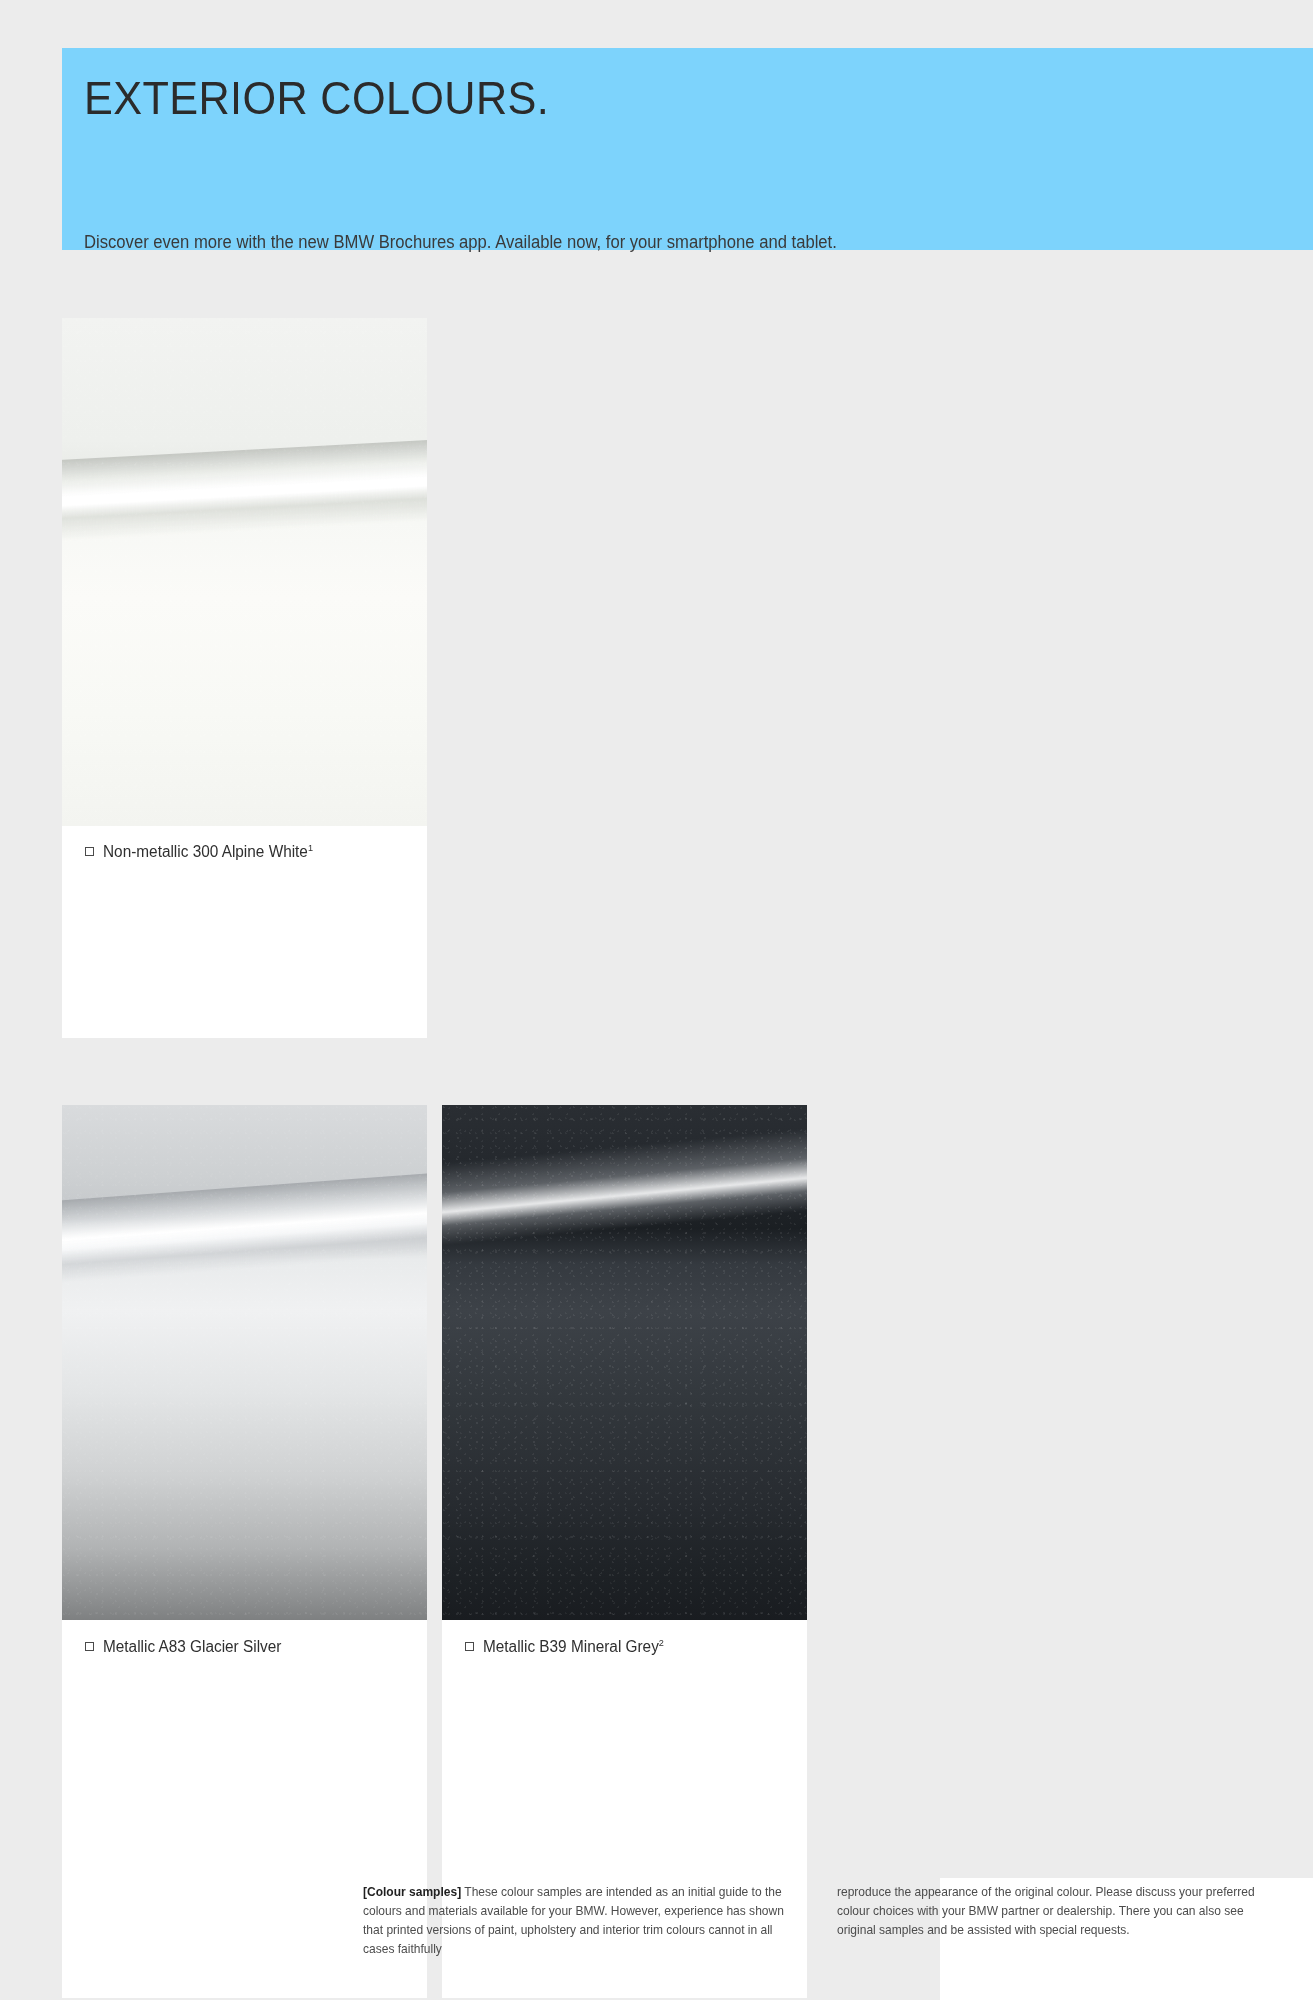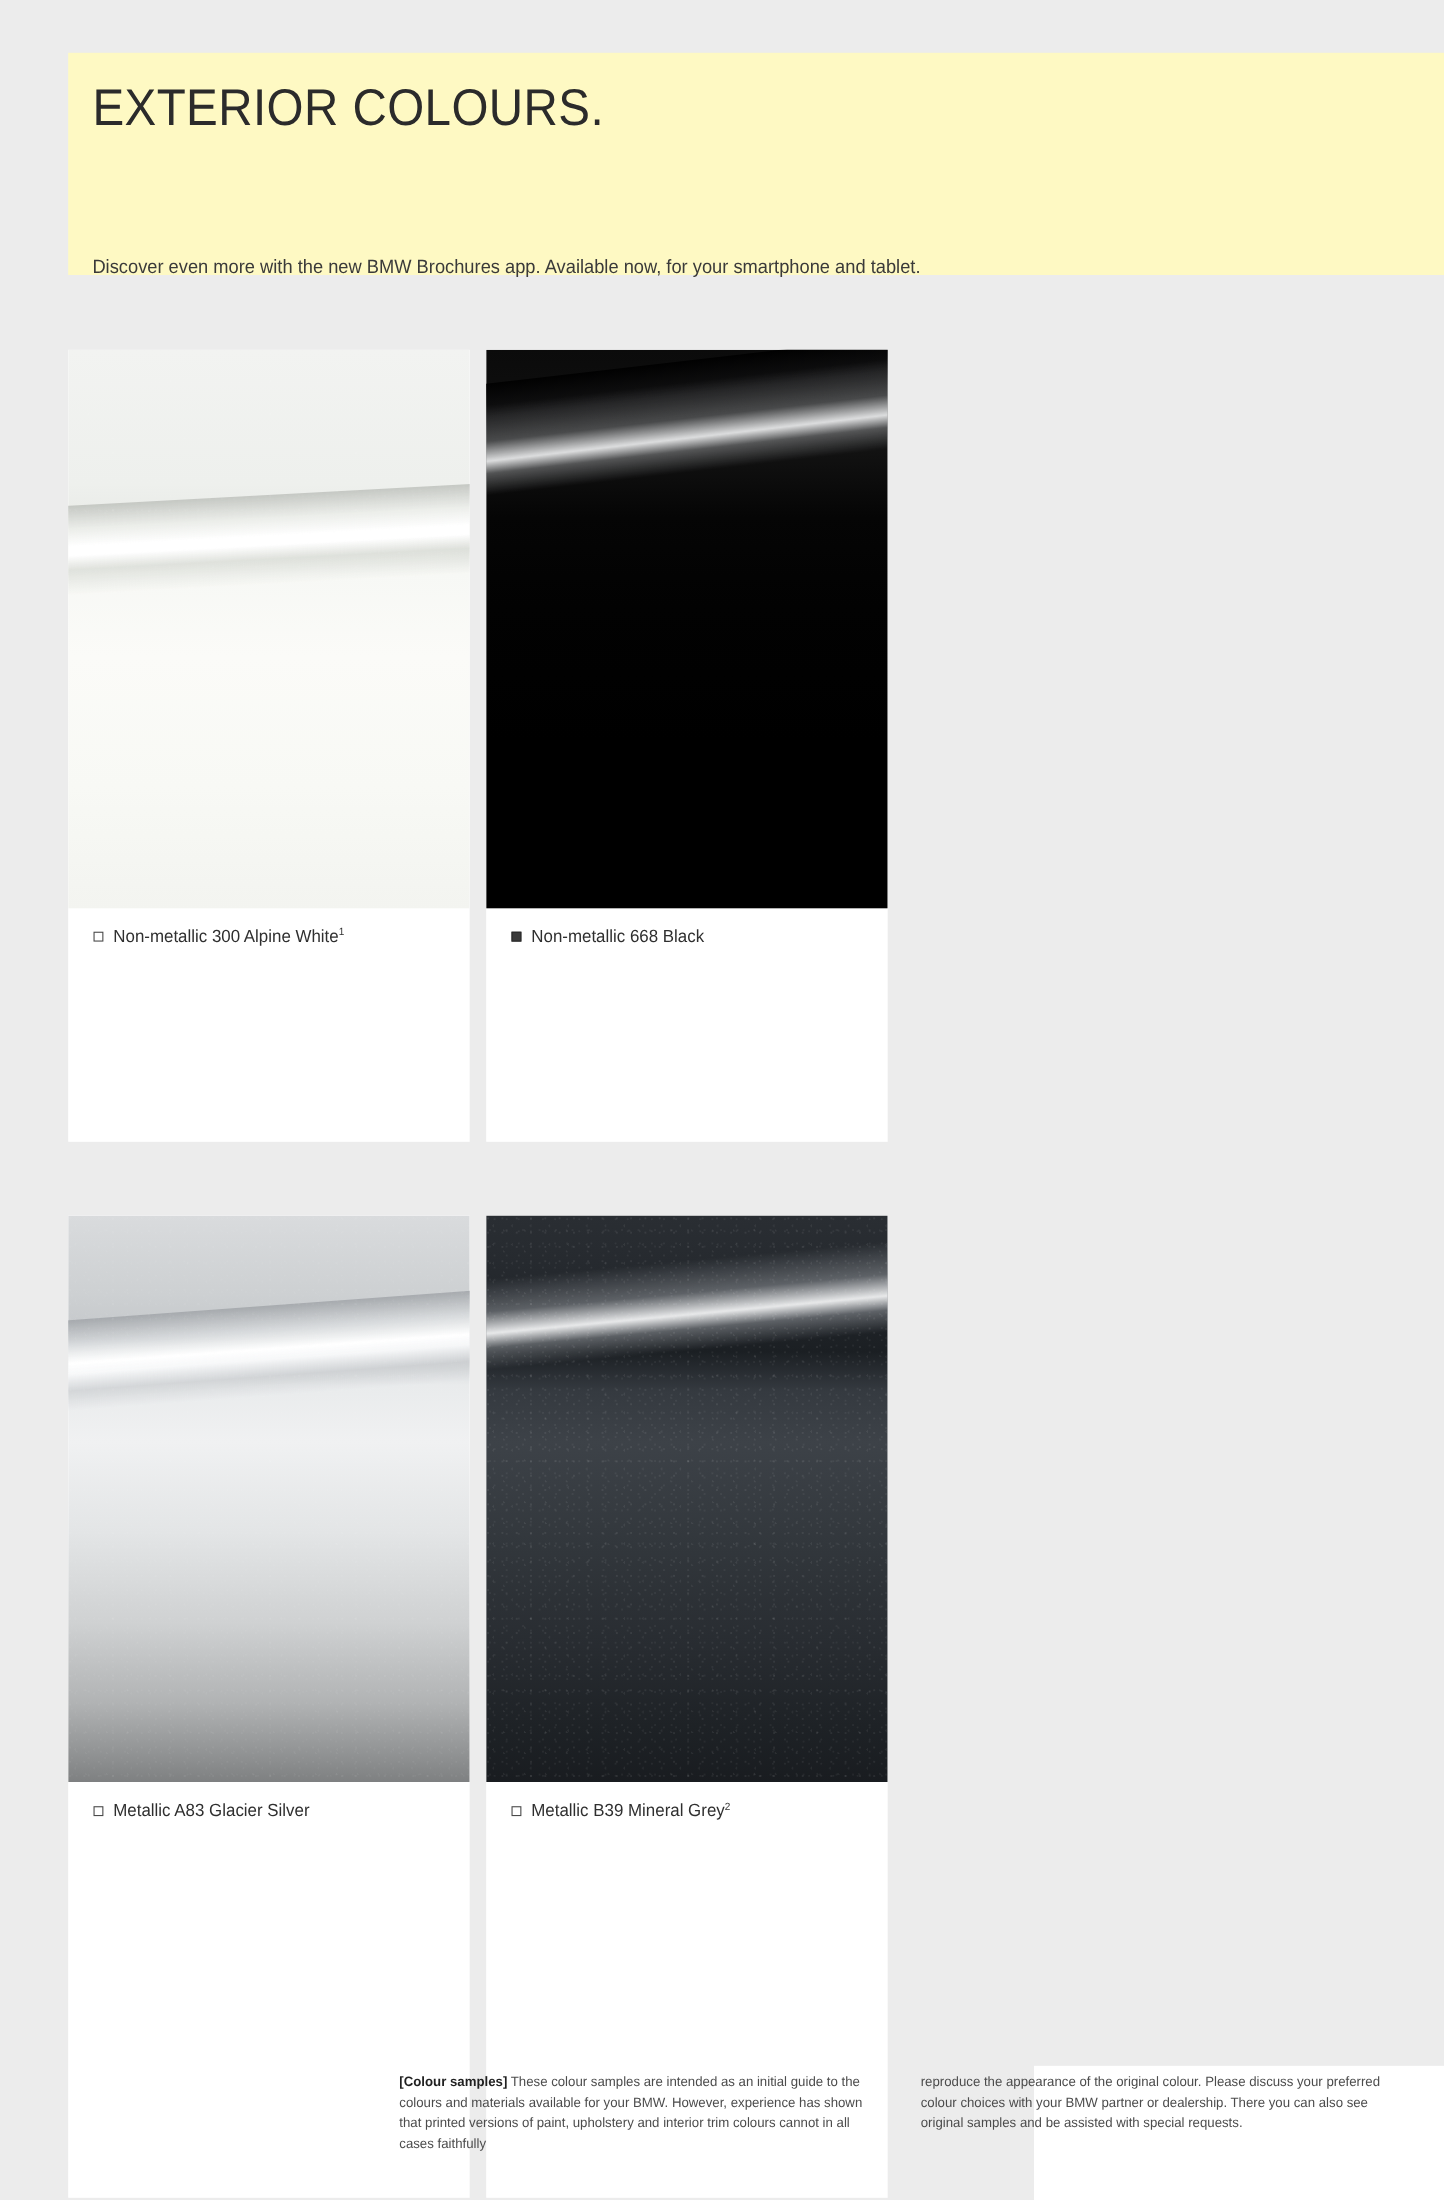--- a/index.html
+++ b/index.html
@@ -15,21 +15,21 @@
     position:relative;
     width:1313px; height:2000px;
     background:#ececec;
   }
 
   
   .header {
     position:absolute;
     left:62px; top:48px;
     width:1251px; height:202px;
-    background:#fef9c3;
+    background:#7dd3fc;
   }
   .page-title {
     position:absolute;
     left:22px; top:25px;
     font-size:47px;
     font-weight:300;
     letter-spacing:0.4px;
     color:#2b2b2b;
     line-height:1.05;
     white-space:nowrap;
@@ -295,31 +295,20 @@
           <div class="base"></div>
           <div class="glare"></div>
           <div class="grain"></div>
         </div>
         <div class="card-label lbl-r1">
           <span class="bullet open"></span>
           <span class="txt"><span>Non-metallic 300 Alpine White</span><sup>1</sup></span>
         </div>
       </div>
 
-      <div class="card card-r1">
-        <div class="swatch sw-r1 sw-black">
-          <div class="base"></div>
-          <div class="glare2"></div>
-          <div class="glare"></div>
-        </div>
-        <div class="card-label lbl-r1">
-          <span class="bullet solid"></span>
-          <span class="txt"><span>Non-metallic 668 Black</span><sup></sup></span>
-        </div>
-      </div>
 
 
     </div>
   </div>
 
   <div class="grid grid-row2">
     <div class="row">
 
       <div class="card card-r2">
         <div class="swatch sw-r2 sw-glacier">

